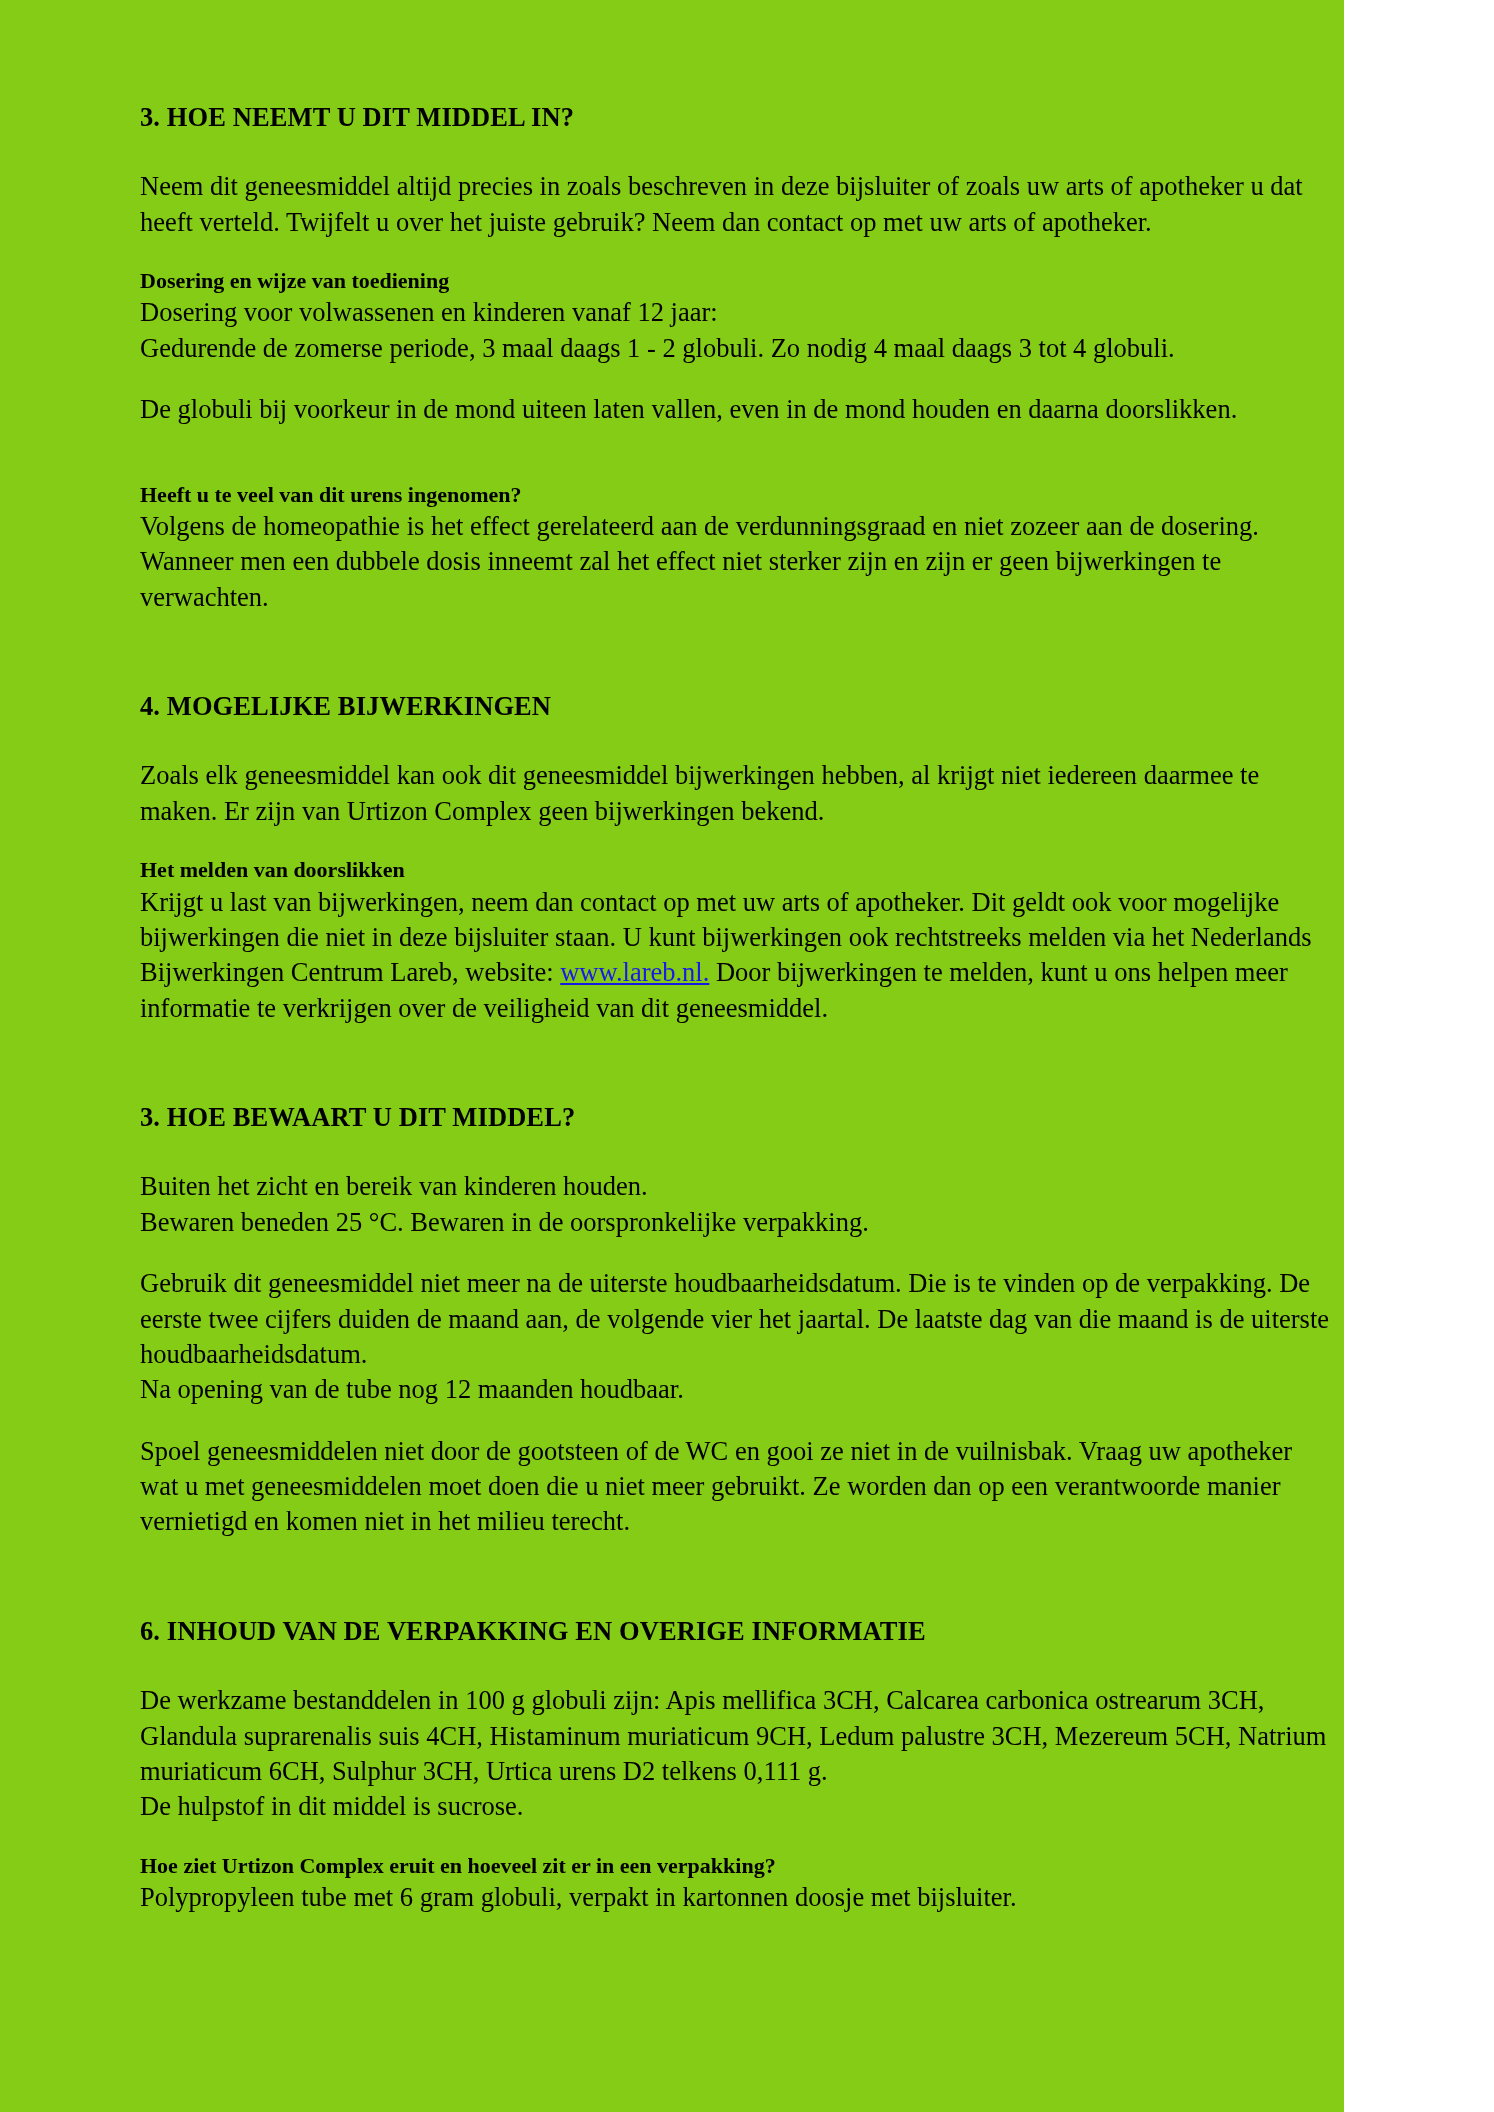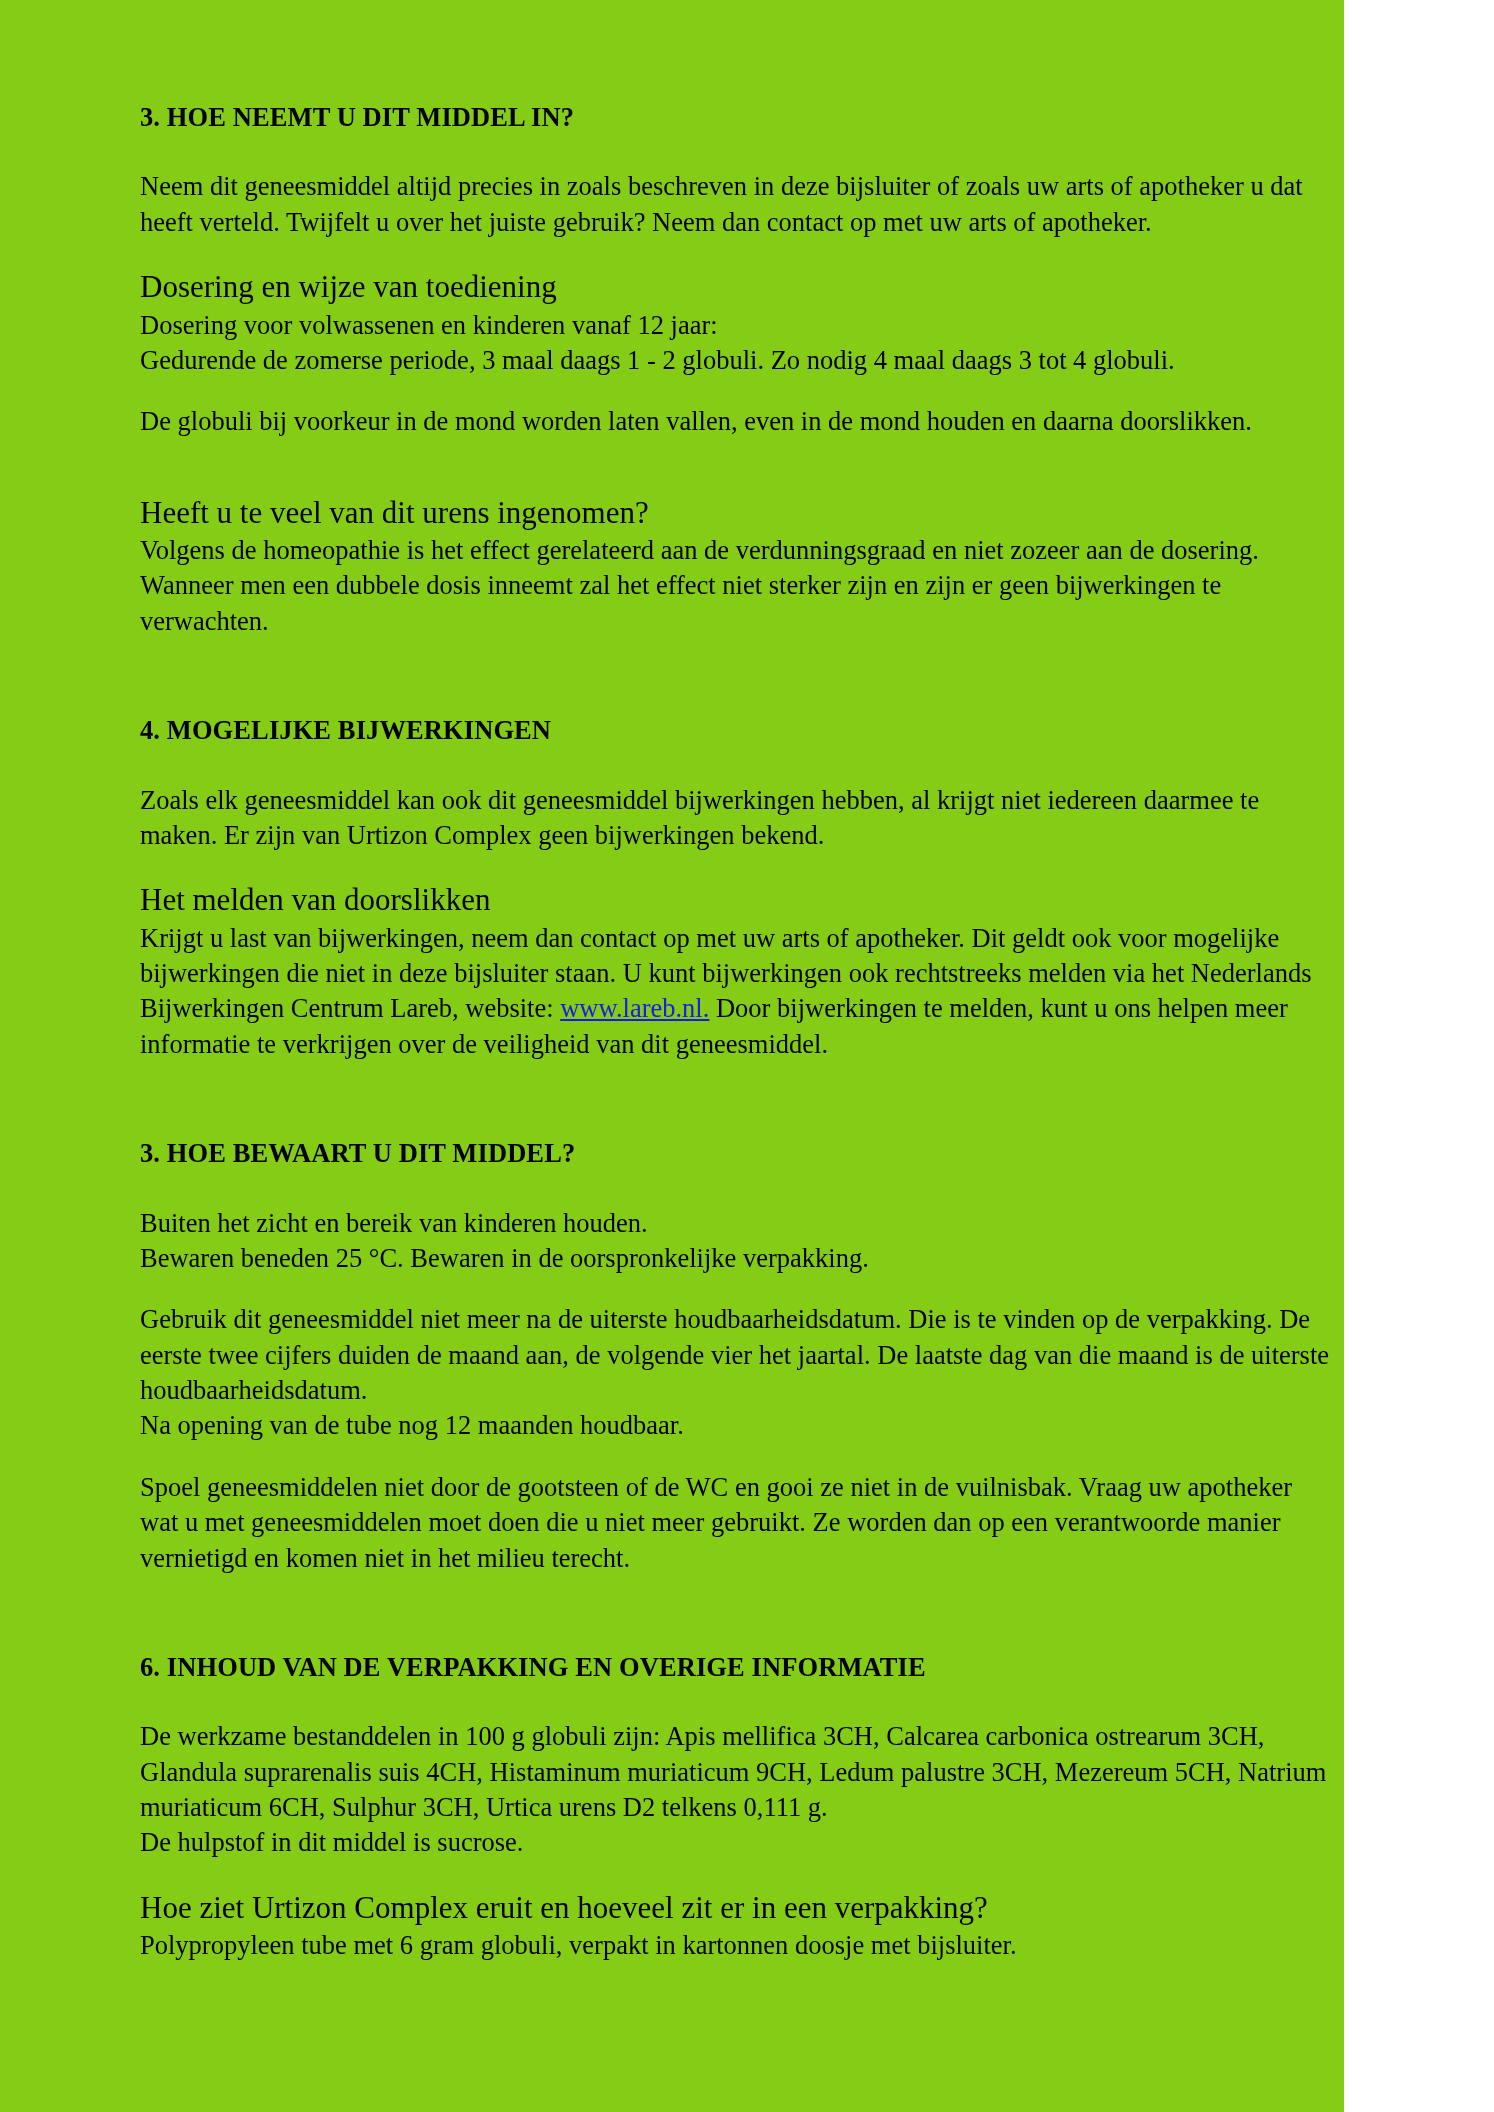--- a/index.html
+++ b/index.html
@@ -26,22 +26,22 @@
     line-height: 1.335;
     text-align: left;
   }
   .section-heading {
     font-weight: bold;
     font-size: 26.5px;
     letter-spacing: 0.1px;
     margin: 0;
   }
   .sub-heading {
-    font-weight: normal;
-    font-size: 31px;
+    font-weight: bold;
+    font-size: 22px;
     margin: 0;
   }
   .para {
     margin: 0;
     font-family: Liberation Serif, serif;
   }
   .gap-sm { height: 26px; }
   .gap-md { height: 34px; }
   .gap-xl { height: 74px; }
   .link {
@@ -57,21 +57,21 @@
 
     <div>
       <div class="section-heading">3. HOE NEEMT U DIT MIDDEL IN?</div>
       <div class="gap-md"></div>
       <p class="para">Neem dit geneesmiddel altijd precies in zoals beschreven in deze bijsluiter of zoals uw arts of apotheker u dat heeft verteld. Twijfelt u over het juiste gebruik? Neem dan contact op met uw arts of apotheker.</p>
       <div class="gap-sm"></div>
       <div class="sub-heading">Dosering en wijze van toediening</div>
       <p class="para">Dosering voor volwassenen en kinderen vanaf 12 jaar:</p>
       <p class="para">Gedurende de zomerse periode, 3 maal daags 1 - 2 globuli. Zo nodig 4 maal daags 3 tot 4 globuli.</p>
       <div class="gap-sm"></div>
-      <p class="para">De globuli bij voorkeur in de mond worden laten vallen, even in de mond houden en daarna doorslikken.</p>
+      <p class="para">De globuli bij voorkeur in de mond uiteen laten vallen, even in de mond houden en daarna doorslikken.</p>
       <div class="gap-sm"></div>
       <div class="gap-sm"></div>
       <div class="sub-heading">Heeft u te veel van dit urens ingenomen?</div>
       <p class="para">Volgens de homeopathie is het effect gerelateerd aan de verdunningsgraad en niet zozeer aan de dosering. Wanneer men een dubbele dosis inneemt zal het effect niet sterker zijn en zijn er geen bijwerkingen te verwachten.</p>
     </div>
 
     <div class="gap-xl"></div>
 
     <div>
       <div class="section-heading">4. MOGELIJKE BIJWERKINGEN</div>

